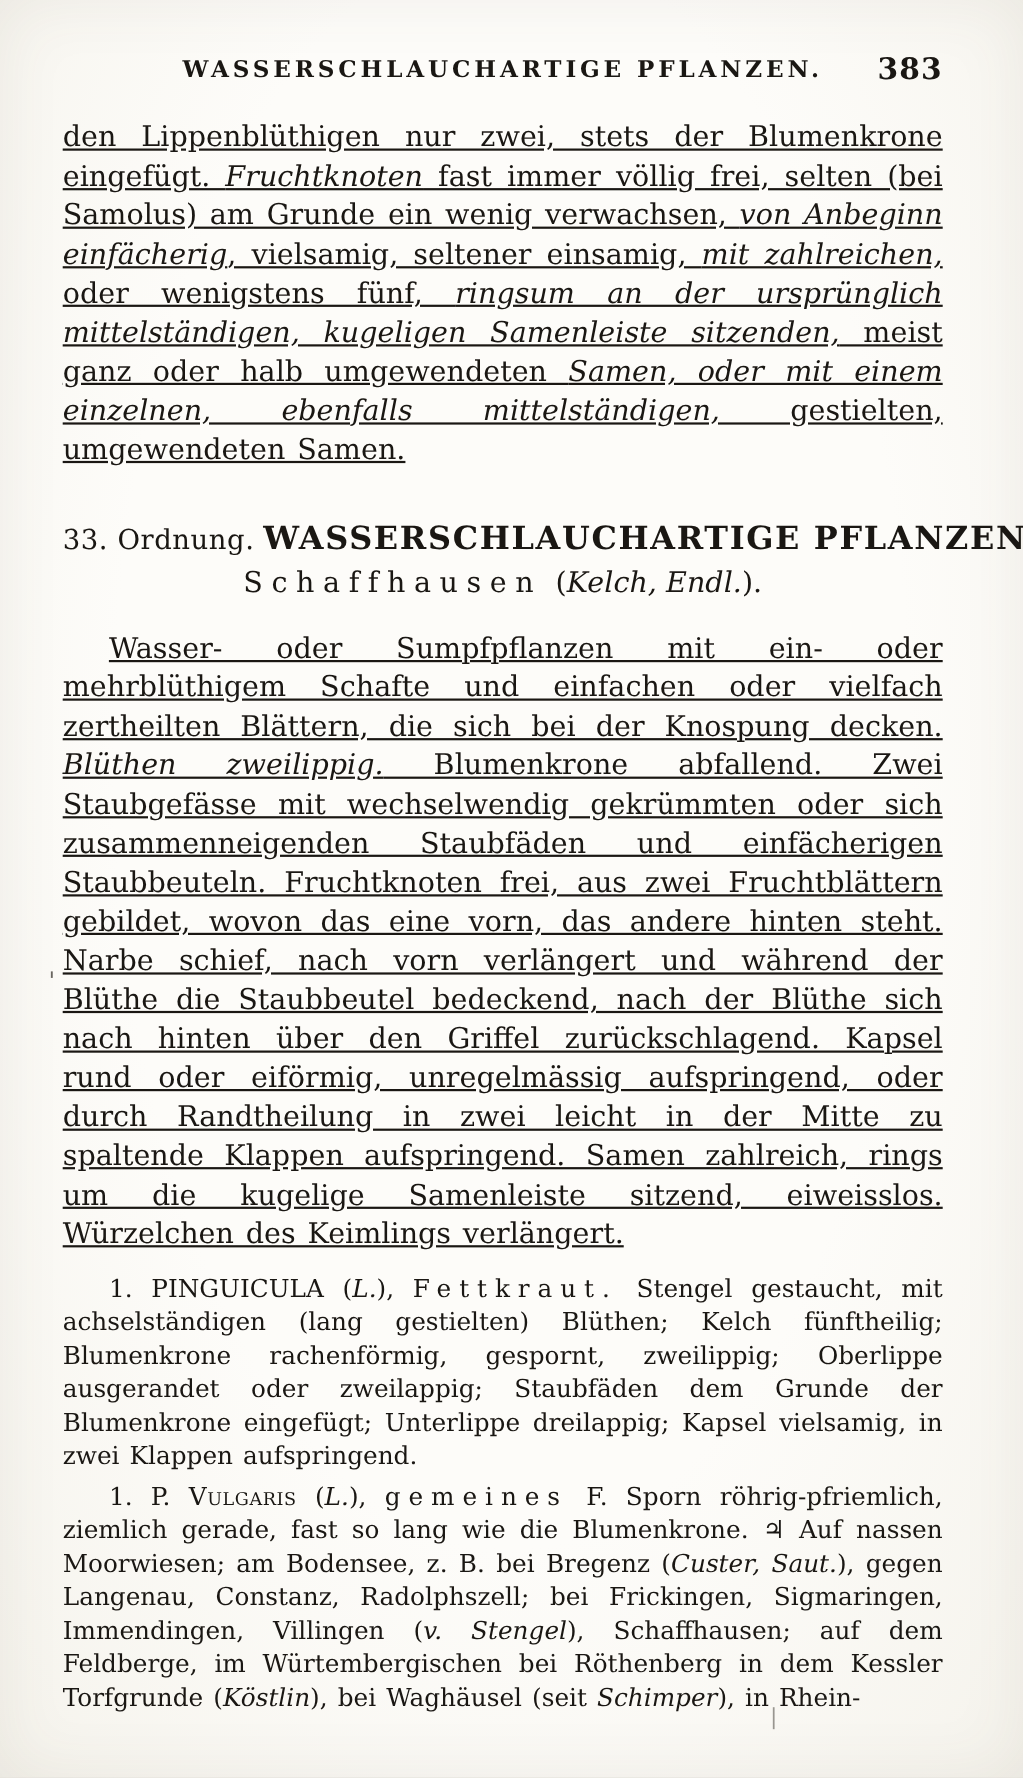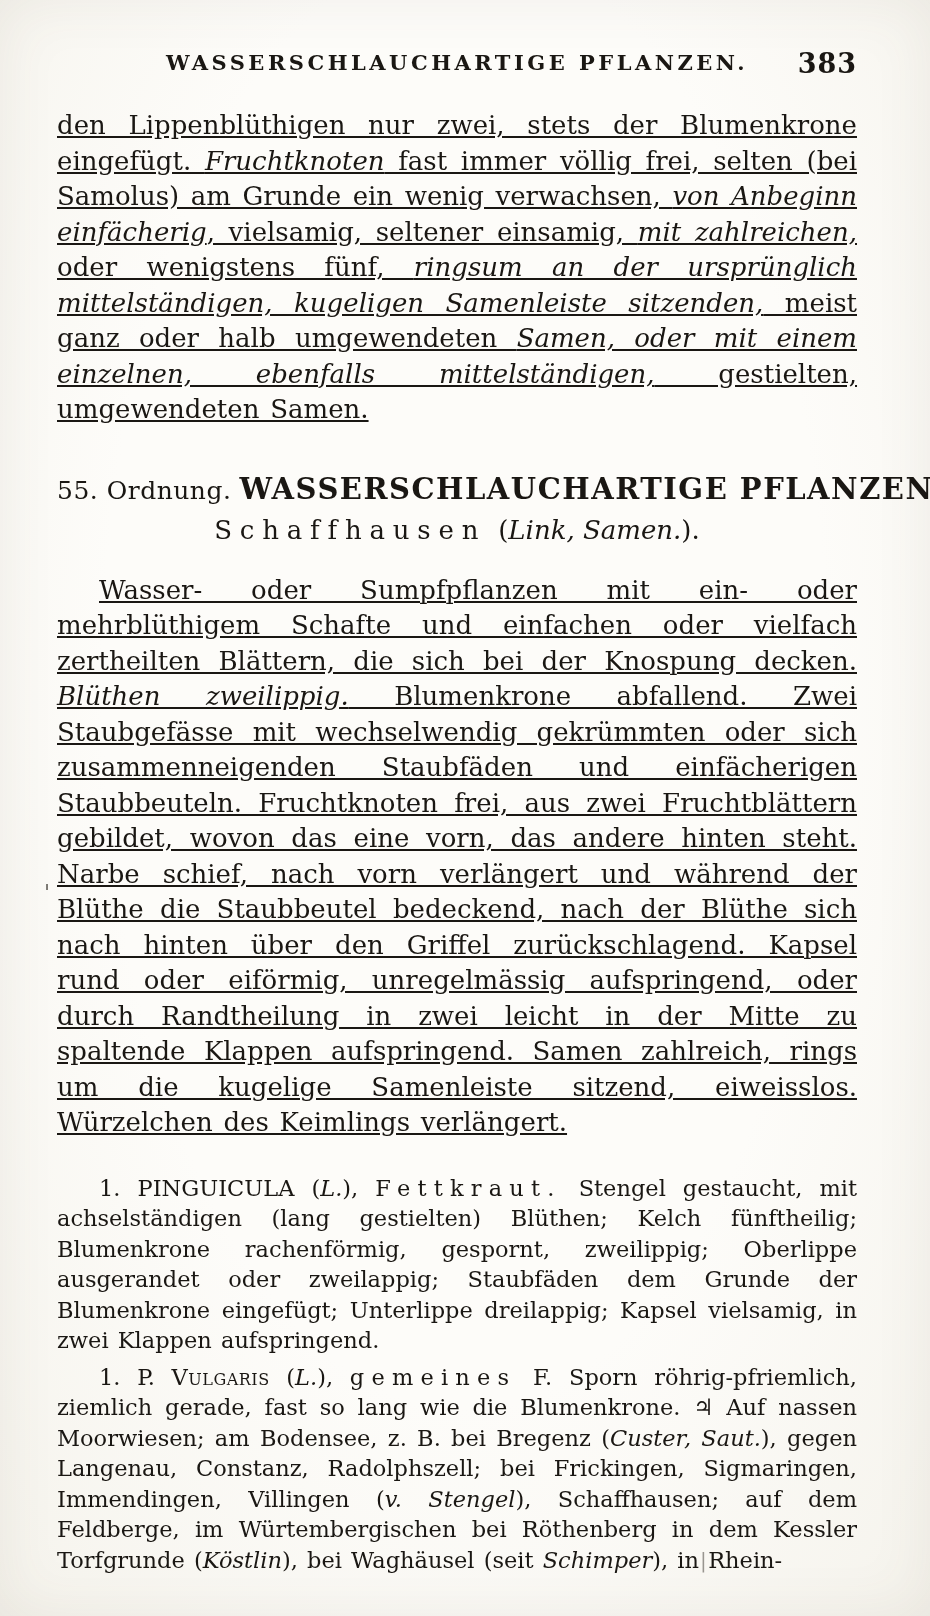--- a/index.html
+++ b/index.html
@@ -27,21 +27,21 @@
     position: absolute; right: 0; top: 2px;
     font-weight: bold; font-size: 27px; letter-spacing: 1px;
   }
 
   
   .para { margin: 0; text-align: justify; }
   .para + .para { margin-top: 6px; }
   .para.body { font-size: 26px; line-height: 35.5px; word-spacing: 2.5px; text-decoration: underline; }
   .para.small { font-size: 22.5px; line-height: 30.5px; word-spacing: 2px; }
   .para.indent { text-indent: 42px; }
-  .section-text .para.body + .para.small { margin-top: 32px; }
+  .section-text .para.body + .para.small { margin-top: 16px; }
 
   .sp { letter-spacing: 0.32em; }
   .sc { font-variant: small-caps; letter-spacing: 0.5px; }
   i { font-style: italic; }
 
   
   .heading { text-align: center; margin: 44px 0 28px; }
   .heading-line1 { font-size: 25px; white-space: nowrap; }
   .heading-prefix { letter-spacing: 0.5px; }
   .heading-title { font-weight: bold; font-size: 29px; letter-spacing: 1.5px; }
@@ -63,25 +63,25 @@
       <span class="head-title">WASSERSCHLAUCHARTIGE PFLANZEN.</span>
       <span class="page-number">383</span>
     </header>
 
     <div>
         <p class="para body"><span>den Lippenblüthigen nur zwei, stets der Blumenkrone eingefügt. </span><i>Fruchtknoten</i><span> fast immer völlig frei, selten (bei Samolus) am Grunde ein wenig verwachsen, </span><i>von Anbeginn einfächerig</i><span>, vielsamig, seltener einsamig, </span><i>mit zahlreichen,</i><span> oder wenigstens fünf, </span><i>ringsum an der ursprünglich mittelständigen, kugeligen Samenleiste sitzenden,</i><span> meist ganz oder halb umgewendeten </span><i>Samen, oder mit einem einzelnen, ebenfalls mittelständigen,</i><span> gestielten, umgewendeten Samen.</span></p>
       </div>
 
     <div class="heading">
       <div class="heading-line1">
-        <span class="heading-prefix">55. Ordnung.</span>
+        <span class="heading-prefix">33. Ordnung.</span>
         <span class="heading-title">WASSERSCHLAUCHARTIGE PFLANZEN,</span>
       </div>
       <div class="heading-line2">
-        <span class="genus">Schaffhausen</span><span>(</span><i>Link, Samen.</i><span>).</span>
+        <span class="genus">Schaffhausen</span><span>(</span><i>Kelch, Endl.</i><span>).</span>
       </div>
     </div>
 
     <div class="section-text">
         <p class="para body indent"><span>Wasser- oder Sumpfpflanzen mit ein- oder mehrblüthigem Schafte und einfachen oder vielfach zertheilten Blättern, die sich bei der Knospung decken. </span><i>Blüthen zweilippig.</i><span> Blumenkrone abfallend. Zwei Staubgefässe mit wechselwendig gekrümmten oder sich zusammenneigenden Staubfäden und einfächerigen Staubbeuteln. Fruchtknoten frei, aus zwei Fruchtblättern gebildet, wovon das eine vorn, das andere hinten steht. Narbe schief, nach vorn verlängert und während der Blüthe die Staubbeutel bedeckend, nach der Blüthe sich nach hinten über den Griffel zurückschlagend. Kapsel rund oder eiförmig, unregelmässig aufspringend, oder durch Randtheilung in zwei leicht in der Mitte zu spaltende Klappen aufspringend. Samen zahlreich, rings um die kugelige Samenleiste sitzend, eiweisslos. Würzelchen des Keimlings verlängert.</span></p>
         <p class="para small indent"><span>1. PINGUICULA (</span><i>L.</i><span>), </span><span class="sp">Fettkraut.</span><span> Stengel gestaucht, mit achselständigen (lang gestielten) Blüthen; Kelch fünftheilig; Blumenkrone rachenförmig, gespornt, zweilippig; Oberlippe ausgerandet oder zweilappig; Staubfäden dem Grunde der Blumenkrone eingefügt; Unterlippe dreilappig; Kapsel vielsamig, in zwei Klappen aufspringend.</span></p>
         <p class="para small indent"><span>1. P. </span><span class="sc">Vulgaris</span><span> (</span><i>L.</i><span>), </span><span class="sp">gemeines</span><span> F. Sporn röhrig-pfriemlich, ziemlich gerade, fast so lang wie die Blumenkrone. ♃ Auf nassen Moorwiesen; am Bodensee, z. B. bei Bregenz (</span><i>Custer, Saut.</i><span>), gegen Langenau, Constanz, Radolphszell; bei Frickingen, Sigmaringen, Immendingen, Villingen (</span><i>v. Stengel</i><span>), Schaffhausen; auf dem Feldberge, im Würtembergischen bei Röthenberg in dem Kessler Torfgrunde (</span><i>Köstlin</i><span>), bei Waghäusel (seit </span><i>Schimper</i><span>), in Rhein-</span></p>
       </div>
 
   </div>

